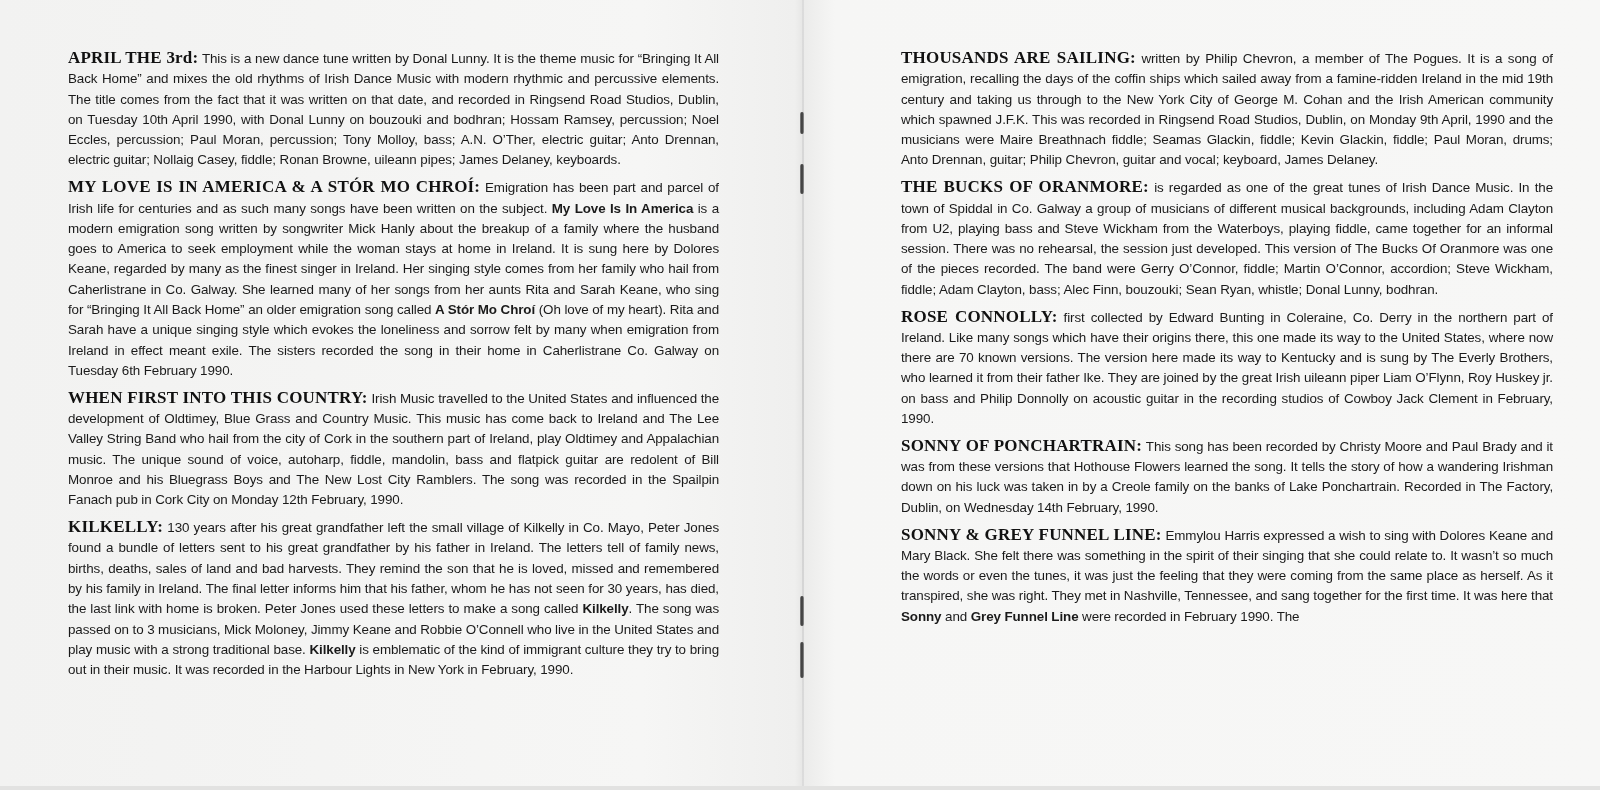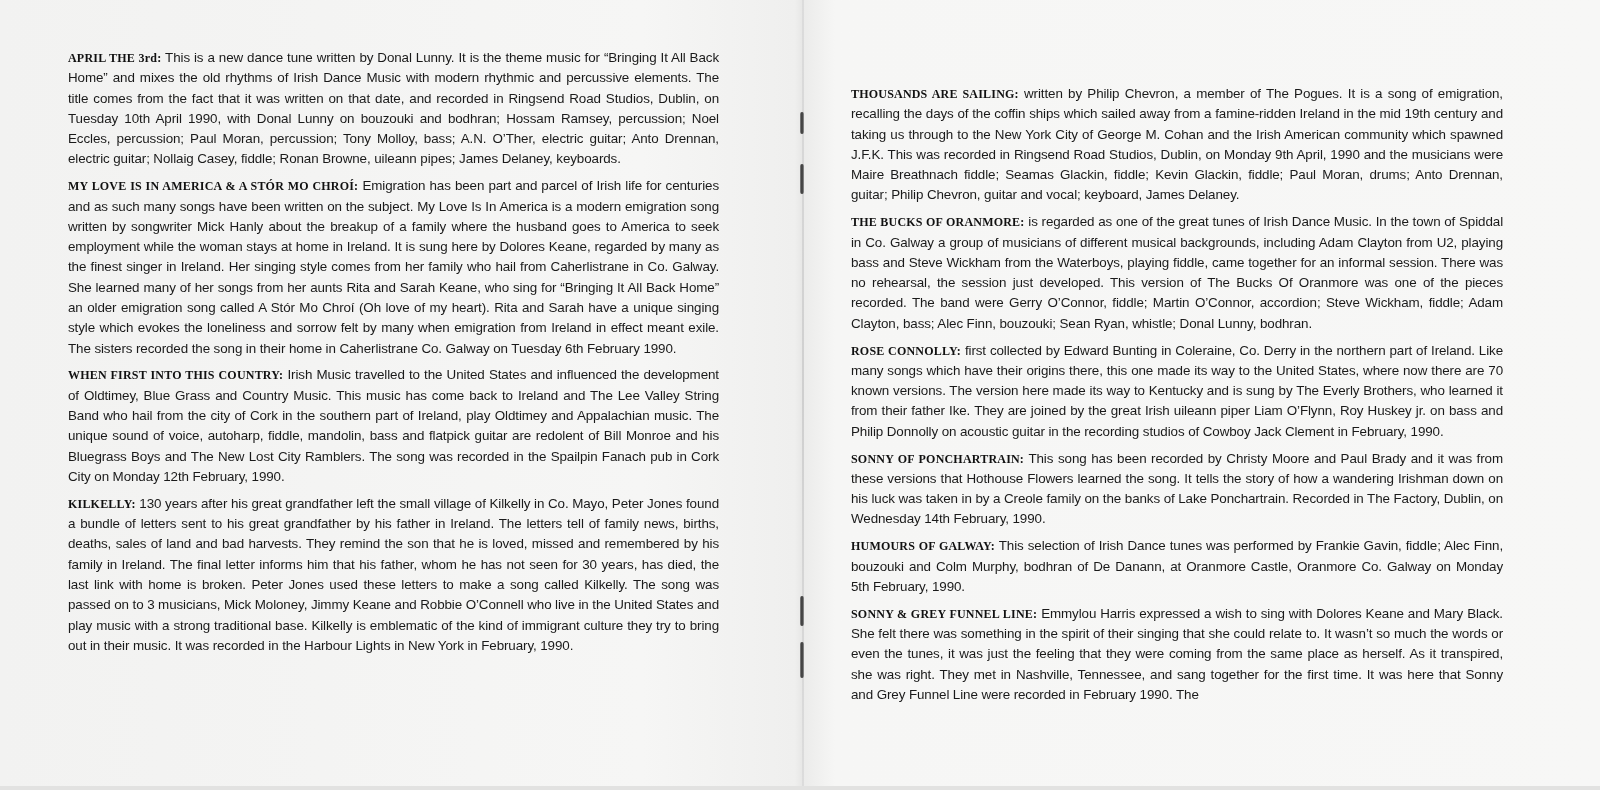--- a/index.html
+++ b/index.html
@@ -27,27 +27,27 @@
   .staple {
     position: absolute; left: 800px; width: 4px; border-radius: 2px;
     background: linear-gradient(to right, #8a8a8a, #2c2c2c 50%, #9a9a9a);
   }
   .column {
     position: absolute; top: 48px;
     font-size: 13.4px; line-height: 20.3px;
     text-align: justify; letter-spacing: -0.1px;
   }
   .col-left { left: 68px; width: 651px; }
-  .col-right { left: 851px; width: 652px; margin-top: 36px; }
+  .col-right { left: 901px; width: 652px; }
   .entry { margin: 0 0 6.5px 0; }
   .heading {
     font-family: "Liberation Serif", serif; font-weight: bold;
-    font-size: 12px; letter-spacing: 0.2px; color: #111;
+    font-size: 17px; letter-spacing: 0.2px; color: #111;
   }
-  .title-bold { font-weight: normal; }
+  .title-bold { font-weight: bold; }
 </style>
 </head>
 <body>
 
 <div class="spread">
   <div class="page page-left"></div>
   <div class="page page-right"></div>
   <div class="spine"></div>
   <div class="bottom-edge"></div>
 
@@ -78,19 +78,16 @@
     <p class="entry">
       <span class="heading">THE BUCKS OF ORANMORE:</span><span> is regarded as one of the great tunes of Irish Dance Music. In the town of Spiddal in Co. Galway a group of musicians of different musical backgrounds, including Adam Clayton from U2, playing bass and Steve Wickham from the Waterboys, playing fiddle, came together for an informal session. There was no rehearsal, the session just developed. This version of The Bucks Of Oranmore was one of the pieces recorded. The band were Gerry O’Connor, fiddle; Martin O’Connor, accordion; Steve Wickham, fiddle; Adam Clayton, bass; Alec Finn, bouzouki; Sean Ryan, whistle; Donal Lunny, bodhran.</span>
     </p>
     <p class="entry">
       <span class="heading">ROSE CONNOLLY:</span><span> first collected by Edward Bunting in Coleraine, Co. Derry in the northern part of Ireland. Like many songs which have their origins there, this one made its way to the United States, where now there are 70 known versions. The version here made its way to Kentucky and is sung by The Everly Brothers, who learned it from their father Ike. They are joined by the great Irish uileann piper Liam O’Flynn, Roy Huskey jr. on bass and Philip Donnolly on acoustic guitar in the recording studios of Cowboy Jack Clement in February, 1990.</span>
     </p>
     <p class="entry">
       <span class="heading">SONNY OF PONCHARTRAIN:</span><span> This song has been recorded by Christy Moore and Paul Brady and it was from these versions that Hothouse Flowers learned the song. It tells the story of how a wandering Irishman down on his luck was taken in by a Creole family on the banks of Lake Ponchartrain. Recorded in The Factory, Dublin, on Wednesday 14th February, 1990.</span>
     </p>
     <p class="entry">
-      <span class="heading">HUMOURS OF GALWAY:</span><span> This selection of Irish Dance tunes was performed by Frankie Gavin, fiddle; Alec Finn, bouzouki and Colm Murphy, bodhran of De Danann, at Oranmore Castle, Oranmore Co. Galway on Monday 5th February, 1990.</span>
-    </p>
-    <p class="entry">
       <span class="heading">SONNY &amp; GREY FUNNEL LINE:</span><span> Emmylou Harris expressed a wish to sing with Dolores Keane and Mary Black. She felt there was something in the spirit of their singing that she could relate to. It wasn’t so much the words or even the tunes, it was just the feeling that they were coming from the same place as herself. As it transpired, she was right. They met in Nashville, Tennessee, and sang together for the first time. It was here that </span><span class="title-bold">Sonny</span><span> and </span><span class="title-bold">Grey Funnel Line</span><span> were recorded in February 1990. The</span>
     </p>
   </div>
 </div>
 
 </body></html>

